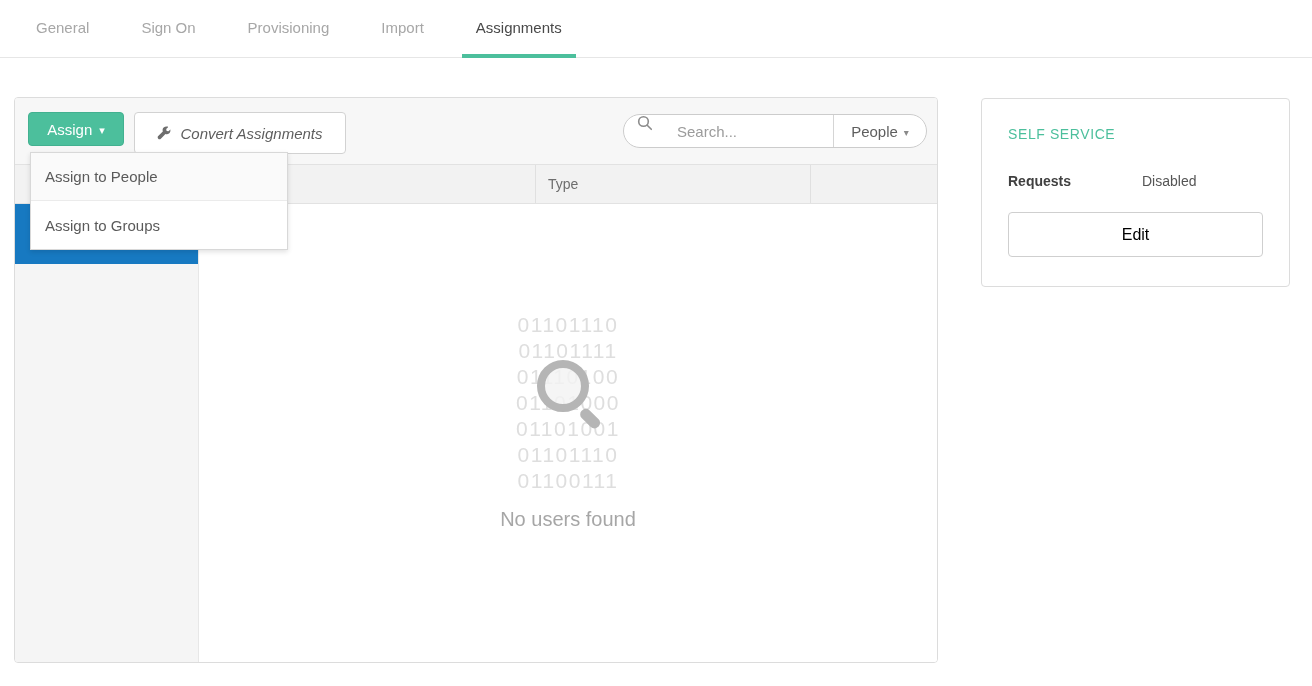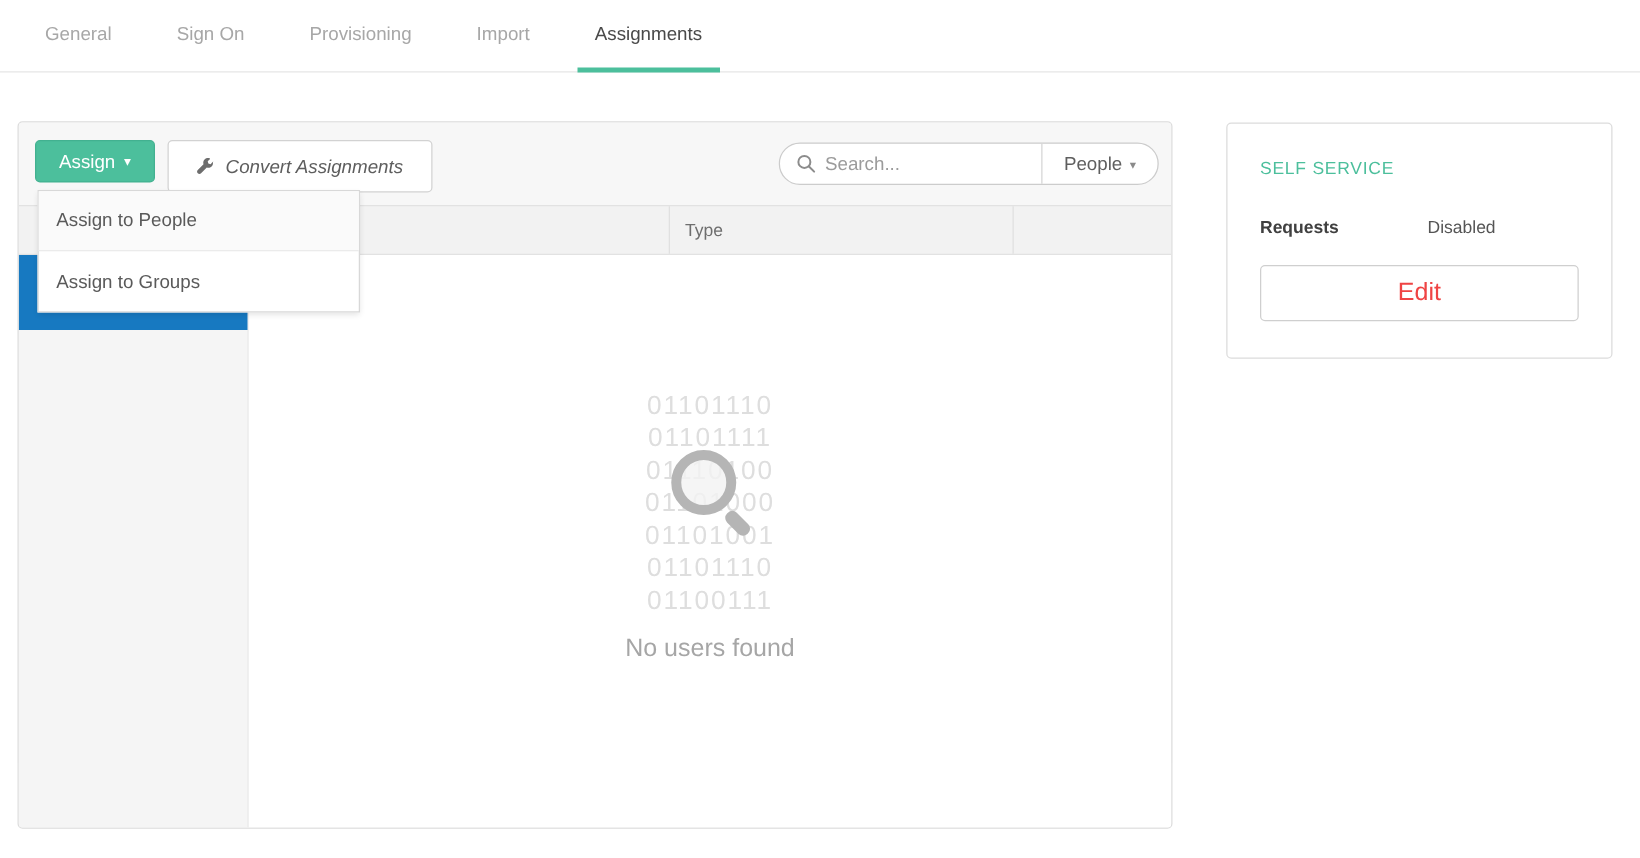--- a/index.html
+++ b/index.html
@@ -28,21 +28,21 @@
   .btn-assign .caret { font-size:11px; line-height:1; position:relative; top:1px; }
   .btn-convert { position:absolute; left:119px; top:14px; width:212px; height:42px;
                  background:#fff; border:1px solid #d2d2d2; border-radius:4px; color:#5e5e5e;
                  font-size:15px; display:flex; align-items:center; justify-content:center;
                  gap:8px; cursor:pointer;font-style:italic; }
   .wrench-svg { width:15px; height:15px; }
 
   .search-pill { position:absolute; left:608px; top:16px; width:304px; height:34px;
                  background:#fff; border:1px solid #cccccc; border-radius:17px;
                  display:flex; align-items:stretch; }
-  .search-left { flex:1; display:flex; align-items:center; padding-left:13px; gap:7px; }
+  .search-left { flex:1; display:flex; padding-left:13px; gap:24px; }
   .search-left input { border:none; outline:none; background:transparent; font-size:15px;
                        color:#555; width:150px; font-family:"Liberation Sans", sans-serif; }
   .search-left input::placeholder { color:#9b9b9b; }
   .search-svg { width:16px; height:16px; flex:none; }
   .scope-seg { width:93px; border-left:1px solid #d5d5d5; display:flex; align-items:center;
                justify-content:center; gap:6px; font-size:15px; color:#5e5e5e; cursor:pointer; }
   .scope-seg .caret { font-size:10px; color:#8a8a8a; position:relative; top:1px; }
 
   .table-header { position:absolute; left:0; top:66px; width:100%; height:40px;
                   background:#f2f2f2; border-top:1px solid #e2e2e2; border-bottom:1px solid #e2e2e2;
@@ -84,21 +84,21 @@
 
   
   .self-panel { position:absolute; left:981px; top:98px; width:309px; height:189px;
                 border:1px solid #dcdcdc; border-radius:4px; background:#fff;
                 padding:27px 26px 0 26px; }
   .self-title { font-size:14px; color:#4cbf9c; letter-spacing:0.6px; }
   .self-row { margin-top:31px; display:flex; font-size:14px; }
   .self-row .lbl { width:134px; font-weight:bold; color:#404040; }
   .self-row .val { color:#555555; }
   .btn-edit { margin-top:23px; width:100%; height:45px; background:#fff;
-              border:1px solid #cfcfcf; border-radius:4px; font-size:20px; color:#ef4444;
+              border:1px solid #cfcfcf; border-radius:4px; font-size:16px; color:#000000;
               display:flex; align-items:center; justify-content:center; cursor:pointer; }
 </style>
 </head>
 <body>
 
 <div class="page">
 
   <div class="tabs-bar">
     <div class="tab">General</div>
     <div class="tab">Sign On</div>

